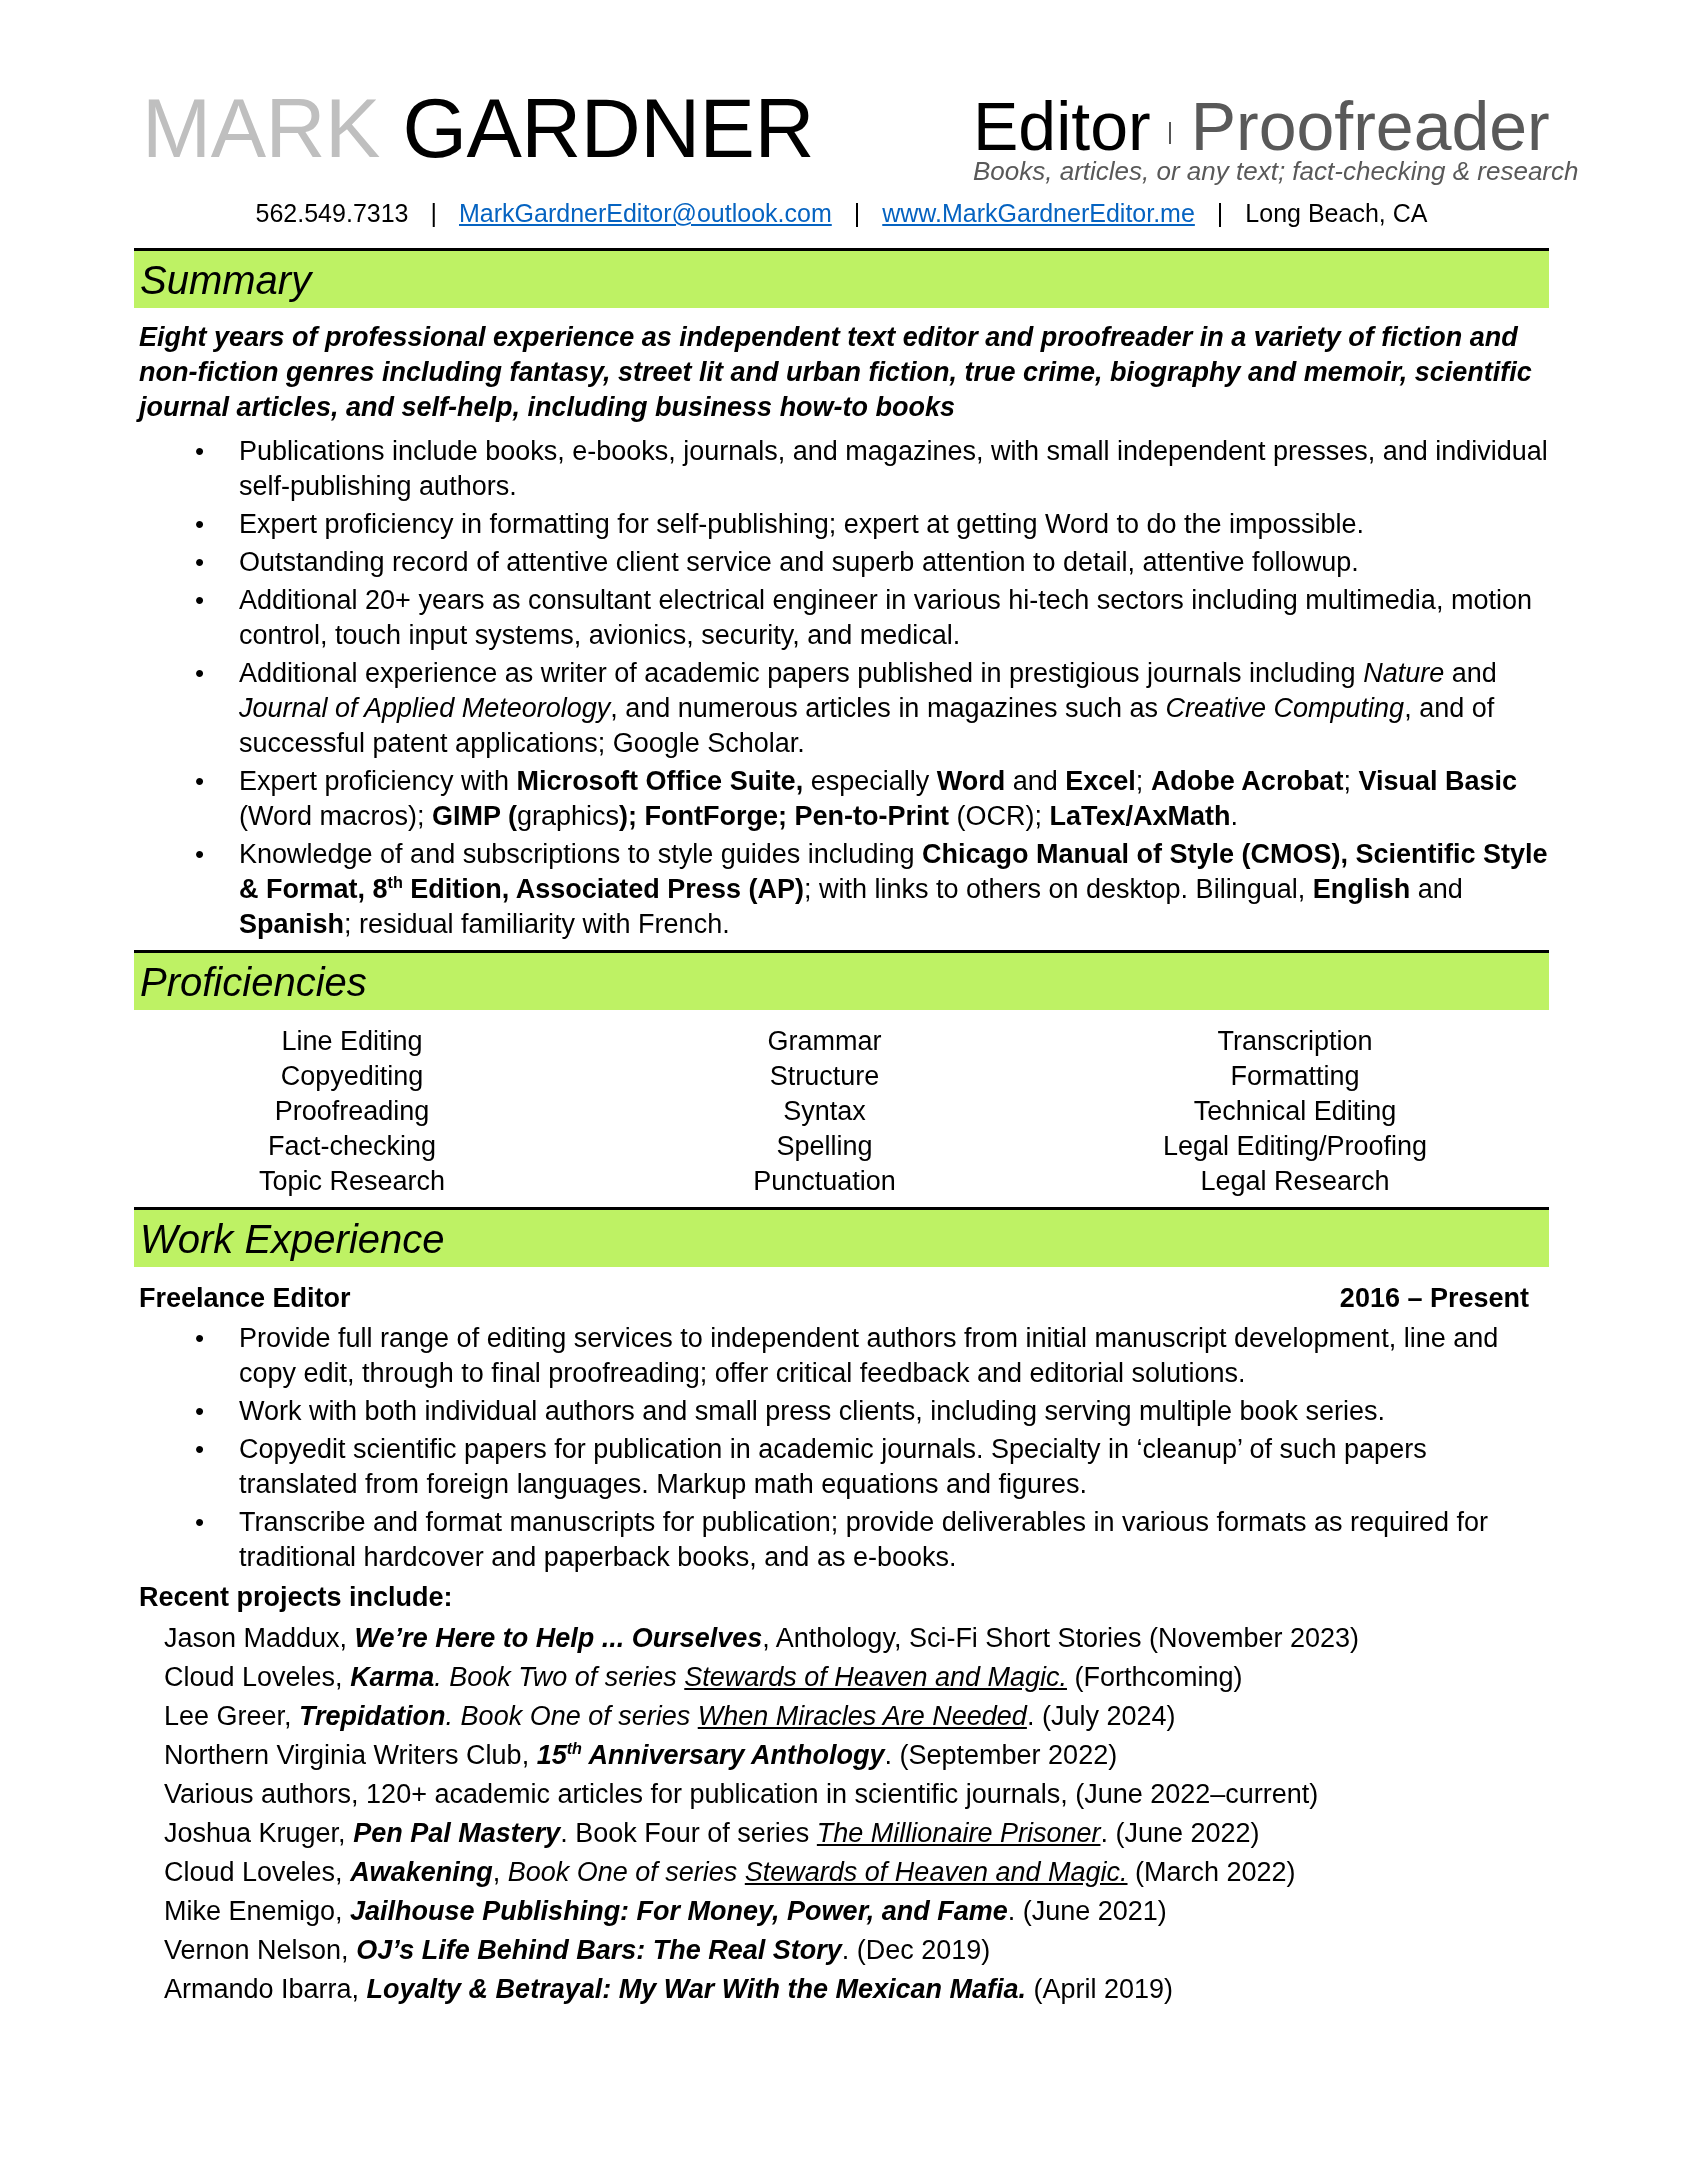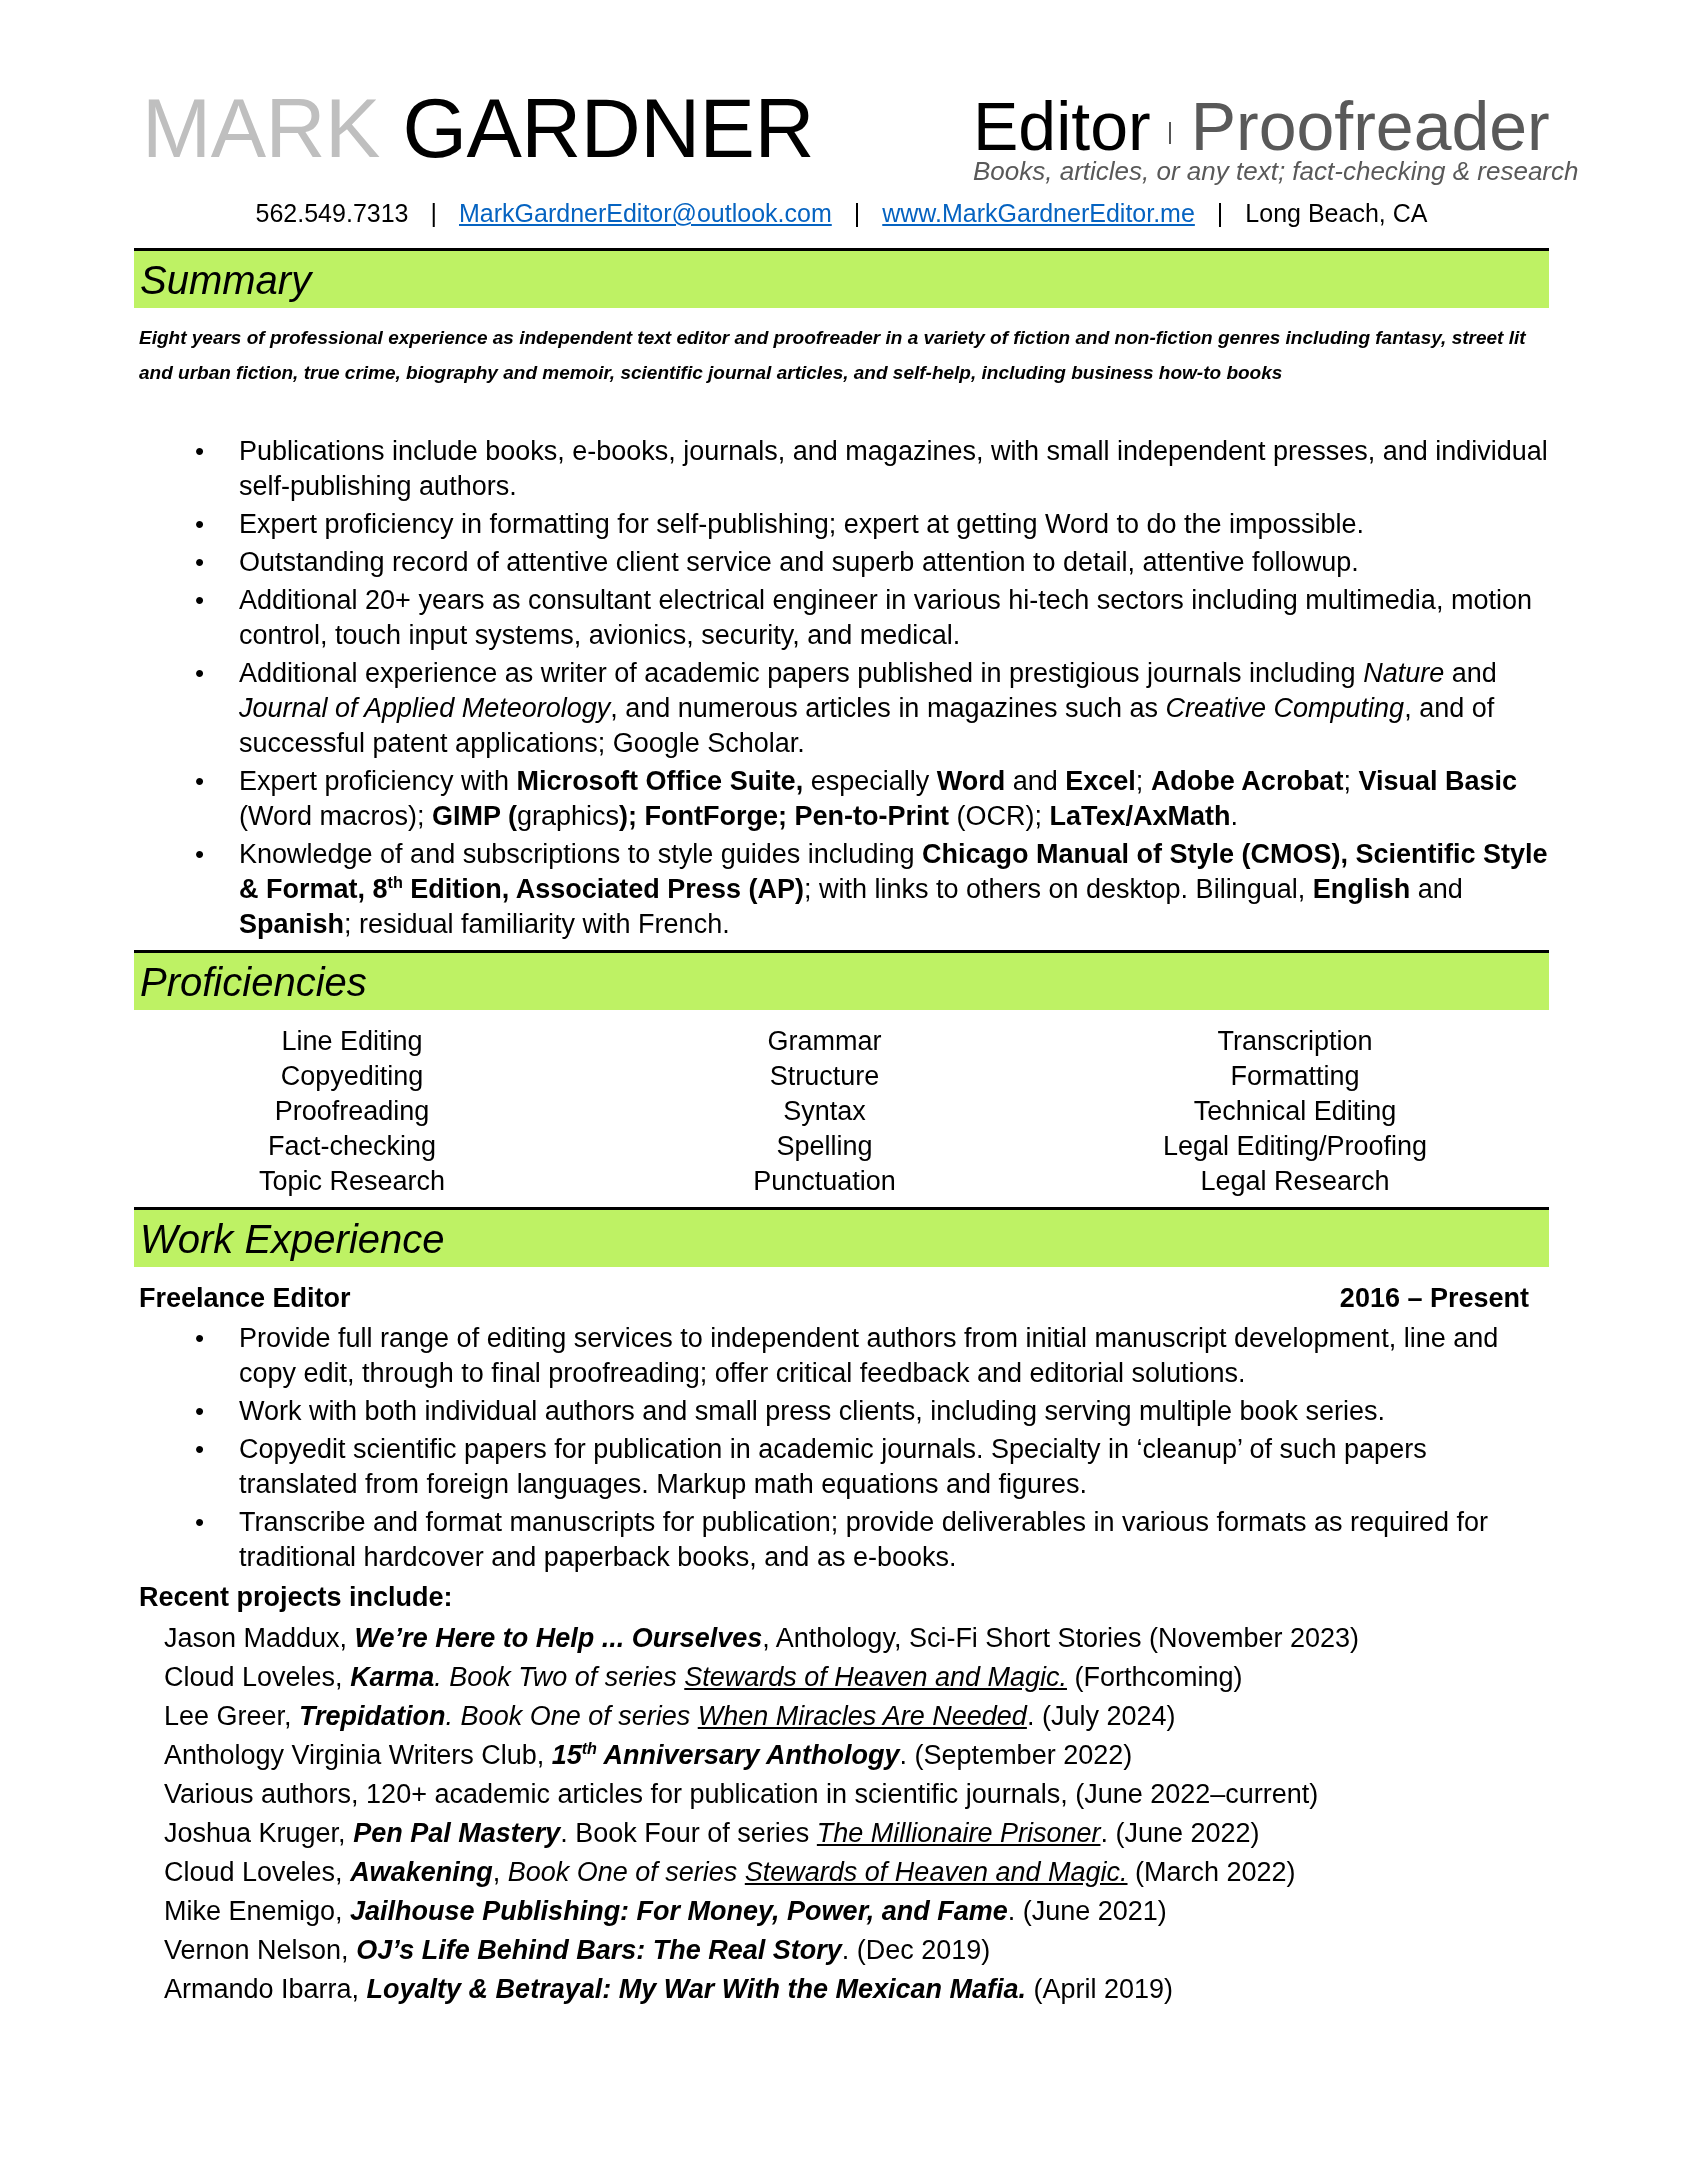--- a/index.html
+++ b/index.html
@@ -18,21 +18,21 @@
   .tagline { left:973px; top:156px; width:576px; text-align:right; font-size:26px; font-style:italic; color:#595959; white-space:nowrap; }
   .contact { left:134px; top:199px; width:1415px; text-align:center; font-size:25px; white-space:nowrap; }
   .contact a { color:#0563c1; text-decoration:underline; }
   .contact .pipe { margin:0 22px; }
 
   
   .bar { left:134px; width:1415px; height:57px; background:#bef264; border-top:3px solid #000; box-sizing:content-box; }
   .bar span { position:absolute; left:6px; top:6px; font-size:40px; font-style:italic; line-height:1.15; }
 
   
-  .lead { left:139px; top:320px; width:1416px; font-size:19px; font-weight:bold; font-style:italic; line-height:35px; }
+  .lead { left:139px; top:320px; width:1416px; font-size:27px; font-weight:bold; font-style:italic; line-height:35px; }
   ul.bul { list-style:none; margin:0; padding:0; left:195px; width:1356px; font-size:27px; line-height:35px; }
   ul.bul li { position:relative; padding-left:44px; margin-bottom:3px; }
   ul.bul li::before { content:"\2022"; position:absolute; left:0; top:0; font-size:26px; }
   .b { font-weight:bold; }
   .i { font-style:italic; }
   .bi { font-weight:bold; font-style:italic; }
   .u { text-decoration:underline; }
   sup { font-size:60%; line-height:0; vertical-align:0.6em; }
 
   
@@ -122,21 +122,21 @@
   <li>Copyedit scientific papers for publication in academic journals. Specialty in ‘cleanup’ of such papers translated from foreign languages. Markup math equations and figures.</li>
   <li>Transcribe and format manuscripts for publication; provide deliverables in various formats as required for traditional hardcover and paperback books, and as e-books.</li>
 </ul>
 
 <div class="abs recent-h">Recent projects include:</div>
 
 <div class="abs projects">
   <div><span>Jason Maddux, </span><span class="bi">We’re Here to Help ... Ourselves</span><span>, Anthology, Sci-Fi Short Stories (November 2023)</span></div>
   <div><span>Cloud Loveles, </span><span class="bi">Karma</span><span class="i">. Book Two of series </span><span class="i u">Stewards of Heaven and Magic.</span><span> (Forthcoming)</span></div>
   <div><span>Lee Greer, </span><span class="bi">Trepidation</span><span class="i">. Book One of series </span><span class="i u">When Miracles Are Needed</span><span>. (July 2024)</span></div>
-  <div><span>Anthology Virginia Writers Club, </span><span class="bi">15</span><sup class="bi">th</sup><span class="bi"> Anniversary Anthology</span><span>. (September 2022)</span></div>
+  <div><span>Northern Virginia Writers Club, </span><span class="bi">15</span><sup class="bi">th</sup><span class="bi"> Anniversary Anthology</span><span>. (September 2022)</span></div>
   <div><span>Various authors, 120+ academic articles for publication in scientific journals, (June 2022–current)</span></div>
   <div><span>Joshua Kruger, </span><span class="bi">Pen Pal Mastery</span><span>. Book Four of series </span><span class="i u">The Millionaire Prisoner</span><span>. (June 2022)</span></div>
   <div><span>Cloud Loveles, </span><span class="bi">Awakening</span><span>, </span><span class="i">Book One of series </span><span class="i u">Stewards of Heaven and Magic.</span><span> (March 2022)</span></div>
   <div><span>Mike Enemigo, </span><span class="bi">Jailhouse Publishing: For Money, Power, and Fame</span><span>. (June 2021)</span></div>
   <div><span>Vernon Nelson, </span><span class="bi">OJ’s Life Behind Bars: The Real Story</span><span>. (Dec 2019)</span></div>
   <div><span>Armando Ibarra, </span><span class="bi">Loyalty &amp; Betrayal: My War With the Mexican Mafia.</span><span> (April 2019)</span></div>
 </div>
 
 
 </body></html>

